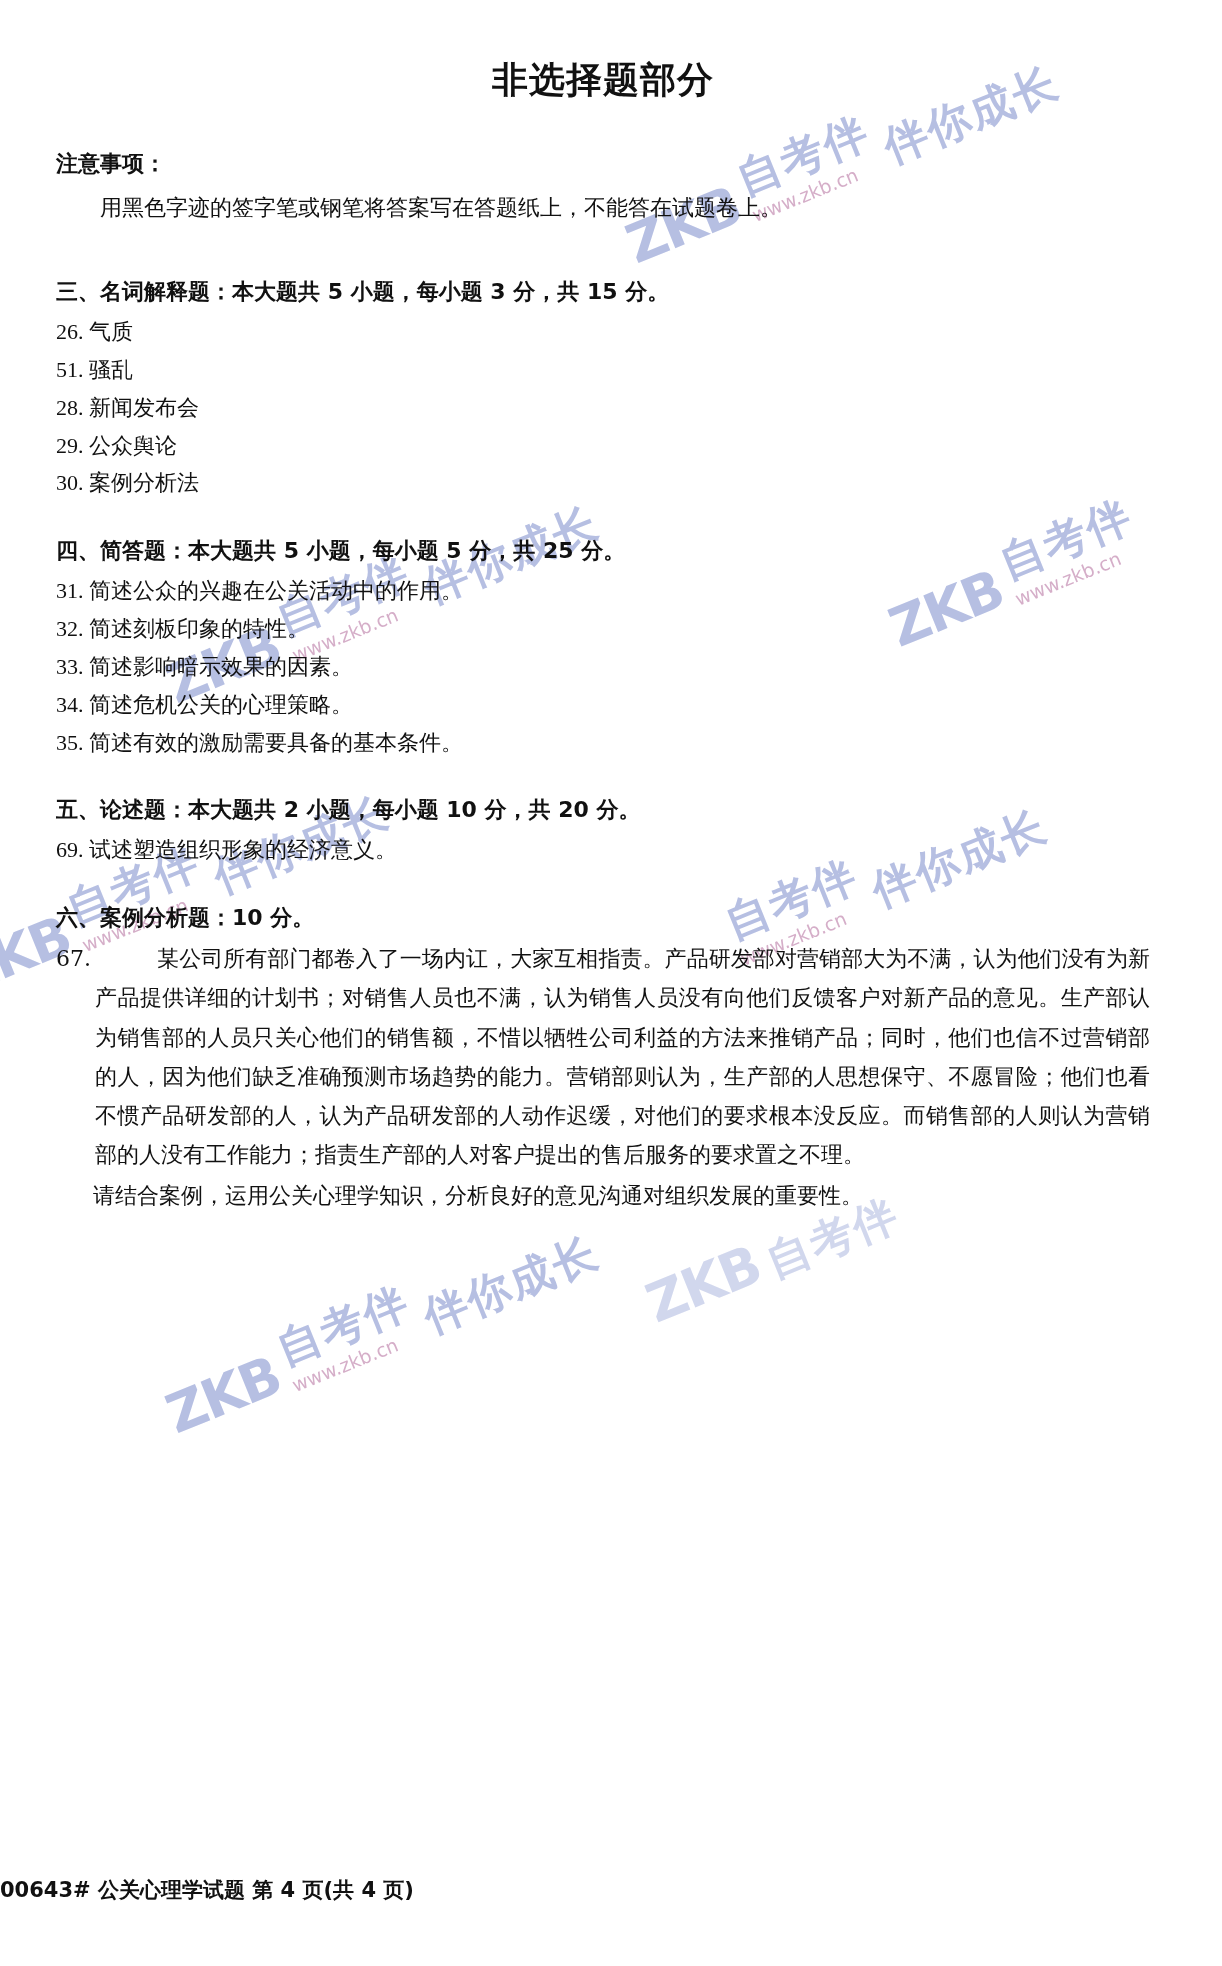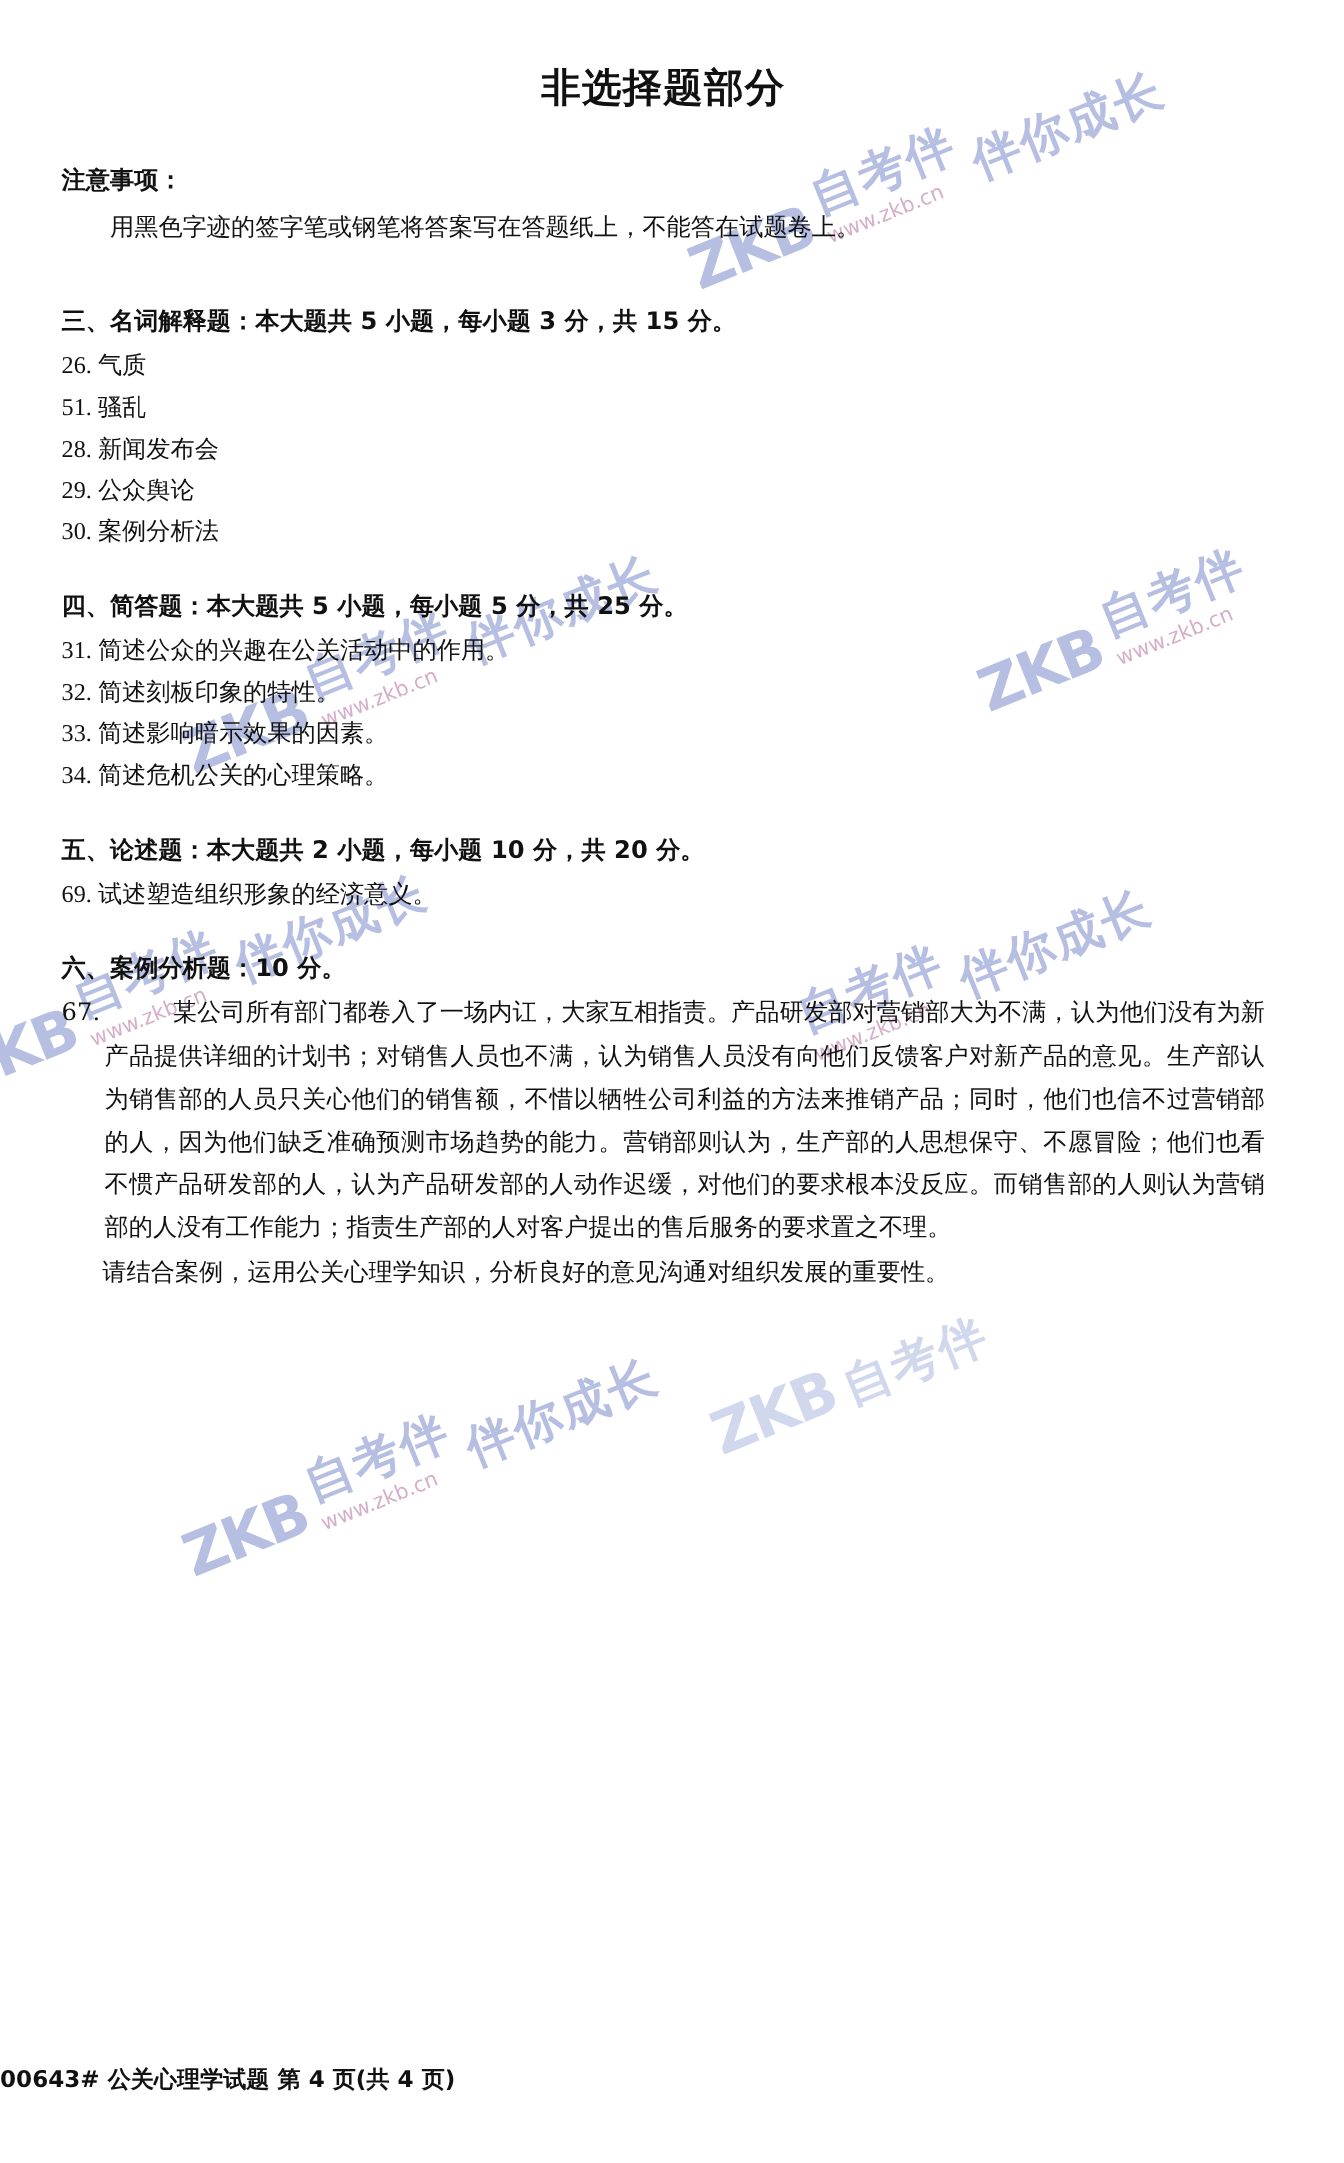--- a/index.html
+++ b/index.html
@@ -242,20 +242,21 @@
       <li class="q-item">29. 公众舆论</li>
       <li class="q-item">30. 案例分析法</li>
     </ul>
 
     <div class="section-head">四、简答题：本大题共 5 小题，每小题 5 分，共 25 分。</div>
     <ul class="q-list">
       <li class="q-item">31. 简述公众的兴趣在公关活动中的作用。</li>
       <li class="q-item">32. 简述刻板印象的特性。</li>
       <li class="q-item">33. 简述影响暗示效果的因素。</li>
       <li class="q-item">34. 简述危机公关的心理策略。</li>
+      <li class="q-item">35. 简述有效的激励需要具备的基本条件。</li>
     </ul>
 
     <div class="section-head">五、论述题：本大题共 2 小题，每小题 10 分，共 20 分。</div>
     <ul class="q-list">
       <li class="q-item">69. 试述塑造组织形象的经济意义。</li>
     </ul>
 
     <div class="section-head">六、案例分析题：10 分。</div>
     <div class="case-block">
       <div class="case-row">

